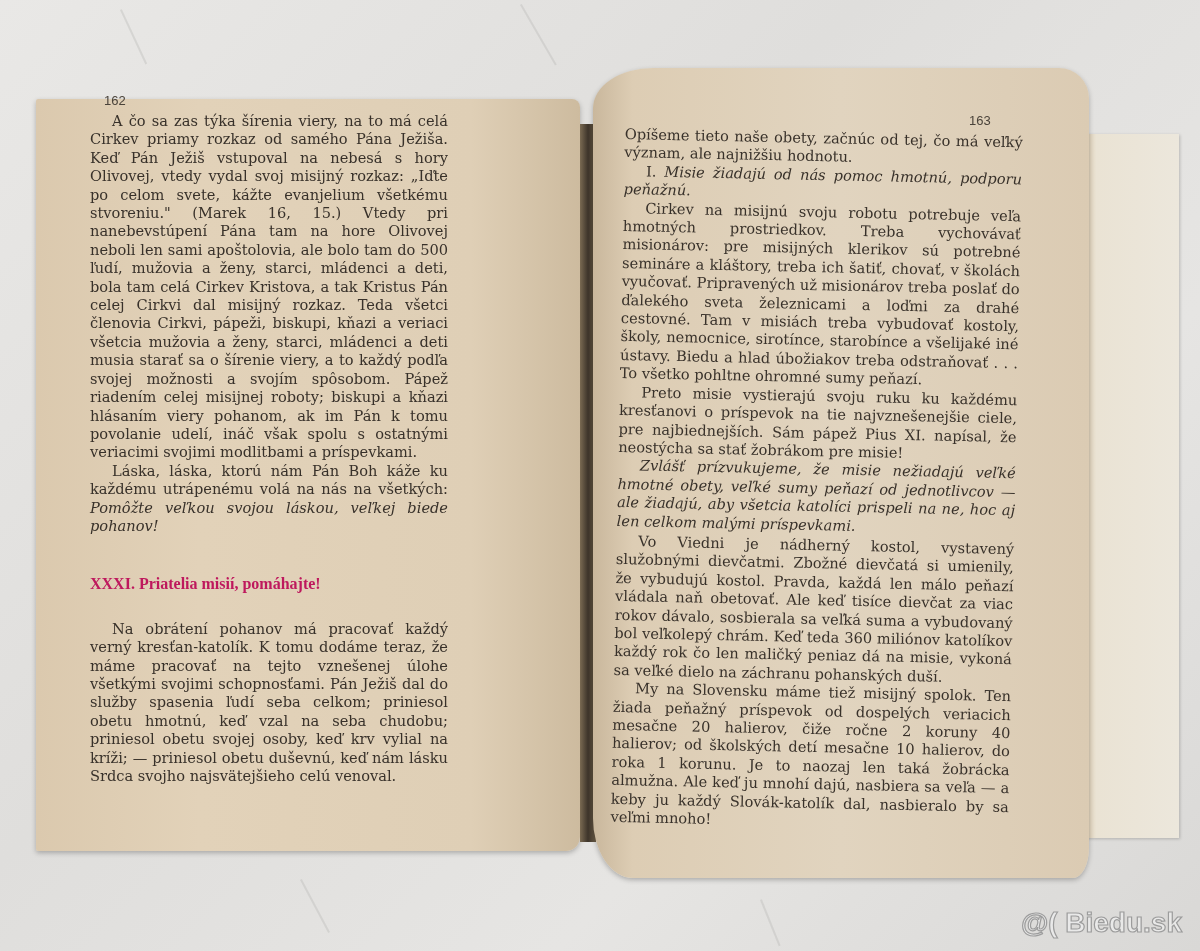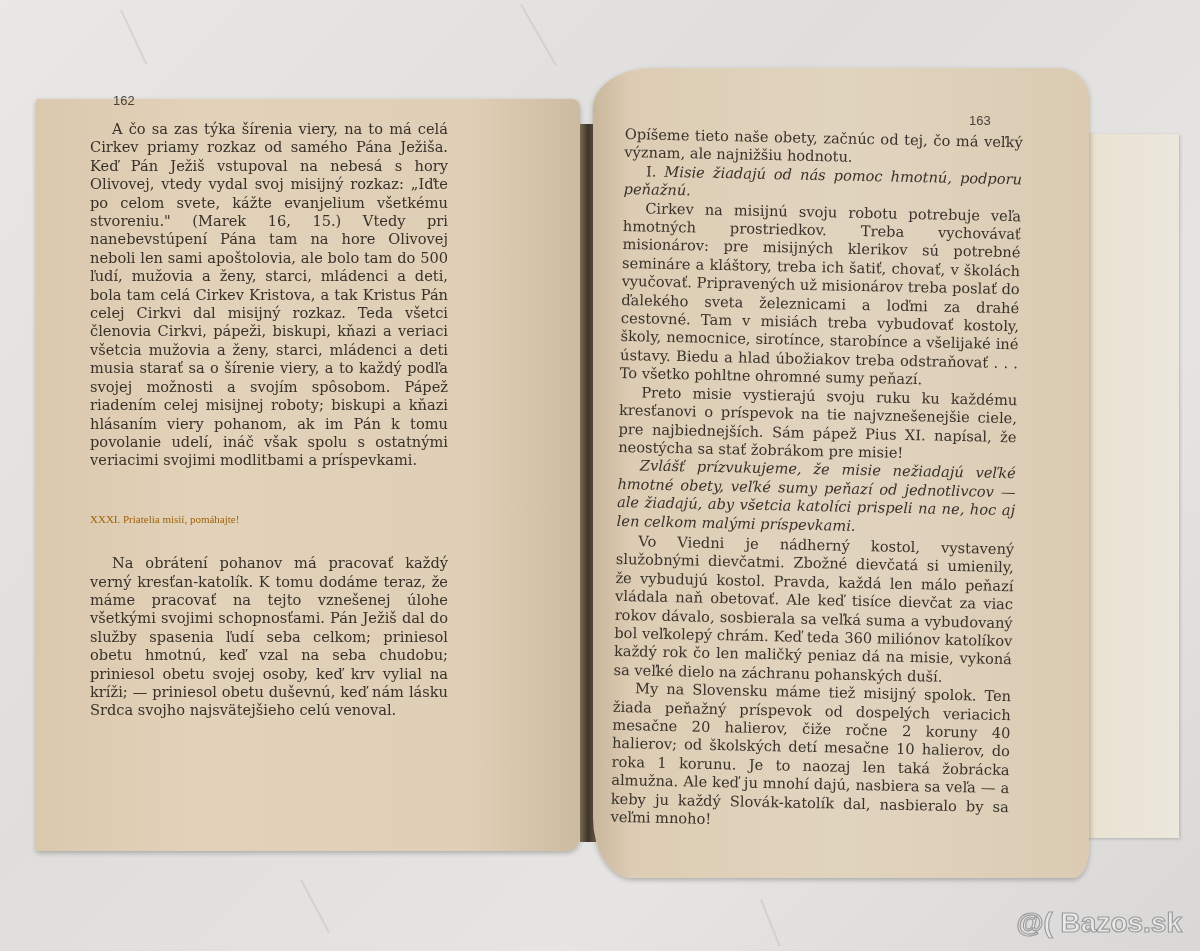--- a/index.html
+++ b/index.html
@@ -47,24 +47,24 @@
     line-height: 18.4px;
     text-align: justify;
     color: #38312a;
   }
   .text-block p { text-indent: 22px; }
   .text-block p.noindent { text-indent: 0; }
   .text-block p.gap { margin-top: 2px; }
   .text-block i { font-style: italic; }
   .heading {
     font-family: "Liberation Serif", serif;
-    font-weight: normal; font-size: 11px; color: #a16207;
+    font-weight: bold; font-size: 16px; color: #be185d;
     margin: 40px 0 26px 0;
   }
-  .left-text { left: 90px; top: 120px; width: 358px; }
+  .left-text { left: 90px; top: 112px; width: 358px; }
   .right-text {
     left: 625px; top: 125px; width: 398px;
     transform: rotate(1.2deg);
     transform-origin: top left;
   }
   .watermark {
     position: absolute; right: 18px; bottom: 12px;
     font-family: "Liberation Sans", sans-serif;
     font-size: 28px; font-weight: bold;
     color: rgba(235,235,235,0.85);
@@ -81,34 +81,35 @@
   <div class="backdrop-vein" style="left:300px;top:880px;height:60px;transform:rotate(-28deg);"></div>
   <div class="backdrop-vein" style="left:760px;top:900px;height:50px;transform:rotate(-22deg);"></div>
 </div>
 
 <div class="back-cover"></div>
 
 <div class="page page-left"></div>
 <div class="gutter"></div>
 <div class="page page-right"></div>
 
-<div class="page-number" style="left:113px;top:93px;text-align:right;">162</div>
+<div class="page-number" style="left:104px;top:93px;text-align:right;">162</div>
 <div class="page-number" style="left:969px;top:113px;">163</div>
 
 <div class="text-block left-text">
   <p>A čo sa zas týka šírenia viery, na to má celá Cirkev priamy rozkaz od samého Pána Ježiša. Keď Pán Ježiš vstupoval na nebesá s hory Olivovej, vtedy vydal svoj misijný rozkaz: „Iďte po celom svete, kážte evanjelium všetkému stvoreniu." (Marek 16, 15.) Vtedy pri nanebevstúpení Pána tam na hore Olivovej neboli len sami apoštolovia, ale bolo tam do 500 ľudí, mužovia a ženy, starci, mládenci a deti, bola tam celá Cirkev Kristova, a tak Kristus Pán celej Cirkvi dal misijný rozkaz. Teda všetci členovia Cirkvi, pápeži, biskupi, kňazi a veriaci všetcia mužovia a ženy, starci, mládenci a deti musia starať sa o šírenie viery, a to každý podľa svojej možnosti a svojím spôsobom. Pápež riadením celej misijnej roboty; biskupi a kňazi hlásaním viery pohanom, ak im Pán k tomu povolanie udelí, ináč však spolu s ostatnými veriacimi svojimi modlitbami a príspevkami.</p>
+  <p><span>Láska, láska, ktorú nám Pán Boh káže ku každému utrápenému volá na nás na všetkých: </span><i>Pomôžte veľkou svojou láskou, veľkej biede pohanov!</i></p>
   <div class="heading">XXXI. Priatelia misií, pomáhajte!</div>
   <p>Na obrátení pohanov má pracovať každý verný kresťan-katolík. K tomu dodáme teraz, že máme pracovať na tejto vznešenej úlohe všetkými svojimi schopnosťami. Pán Ježiš dal do služby spasenia ľudí seba celkom; priniesol obetu hmotnú, keď vzal na seba chudobu; priniesol obetu svojej osoby, keď krv vylial na kríži; — priniesol obetu duševnú, keď nám lásku Srdca svojho najsvätejšieho celú venoval.</p>
 </div>
 
 <div class="text-block right-text">
   <p class="noindent">Opíšeme tieto naše obety, začnúc od tej, čo má veľký význam, ale najnižšiu hodnotu.</p>
   <p><span>I. </span><i>Misie žiadajú od nás pomoc hmotnú, podporu peňažnú.</i></p>
   <p>Cirkev na misijnú svoju robotu potrebuje veľa hmotných prostriedkov. Treba vychovávať misionárov: pre misijných klerikov sú potrebné semináre a kláštory, treba ich šatiť, chovať, v školách vyučovať. Pripravených už misionárov treba poslať do ďalekého sveta železnicami a loďmi za drahé cestovné. Tam v misiách treba vybudovať kostoly, školy, nemocnice, sirotínce, starobínce a všelijaké iné ústavy. Biedu a hlad úbožiakov treba odstraňovať . . . To všetko pohltne ohromné sumy peňazí.</p>
   <p>Preto misie vystierajú svoju ruku ku každému kresťanovi o príspevok na tie najvznešenejšie ciele, pre najbiednejších. Sám pápež Pius XI. napísal, že neostýcha sa stať žobrákom pre misie!</p>
   <p><i>Zvlášť prízvukujeme, že misie nežiadajú veľké hmotné obety, veľké sumy peňazí od jednotlivcov — ale žiadajú, aby všetcia katolíci prispeli na ne, hoc aj len celkom malými príspevkami.</i></p>
   <p class="gap">Vo Viedni je nádherný kostol, vystavený služobnými dievčatmi. Zbožné dievčatá si umienily, že vybudujú kostol. Pravda, každá len málo peňazí vládala naň obetovať. Ale keď tisíce dievčat za viac rokov dávalo, sosbierala sa veľká suma a vybudovaný bol veľkolepý chrám. Keď teda 360 miliónov katolíkov každý rok čo len maličký peniaz dá na misie, vykoná sa veľké dielo na záchranu pohanských duší.</p>
   <p>My na Slovensku máme tiež misijný spolok. Ten žiada peňažný príspevok od dospelých veriacich mesačne 20 halierov, čiže ročne 2 koruny 40 halierov; od školských detí mesačne 10 halierov, do roka 1 korunu. Je to naozaj len taká žobrácka almužna. Ale keď ju mnohí dajú, nasbiera sa veľa — a keby ju každý Slovák-katolík dal, nasbieralo by sa veľmi mnoho!</p>
 </div>
 
 <div class="watermark">
-  <span></span><span>@( Bazos.sk</span>
+  <span></span><span>@( Biedu.sk</span>
 </div>
 
 </body></html>

